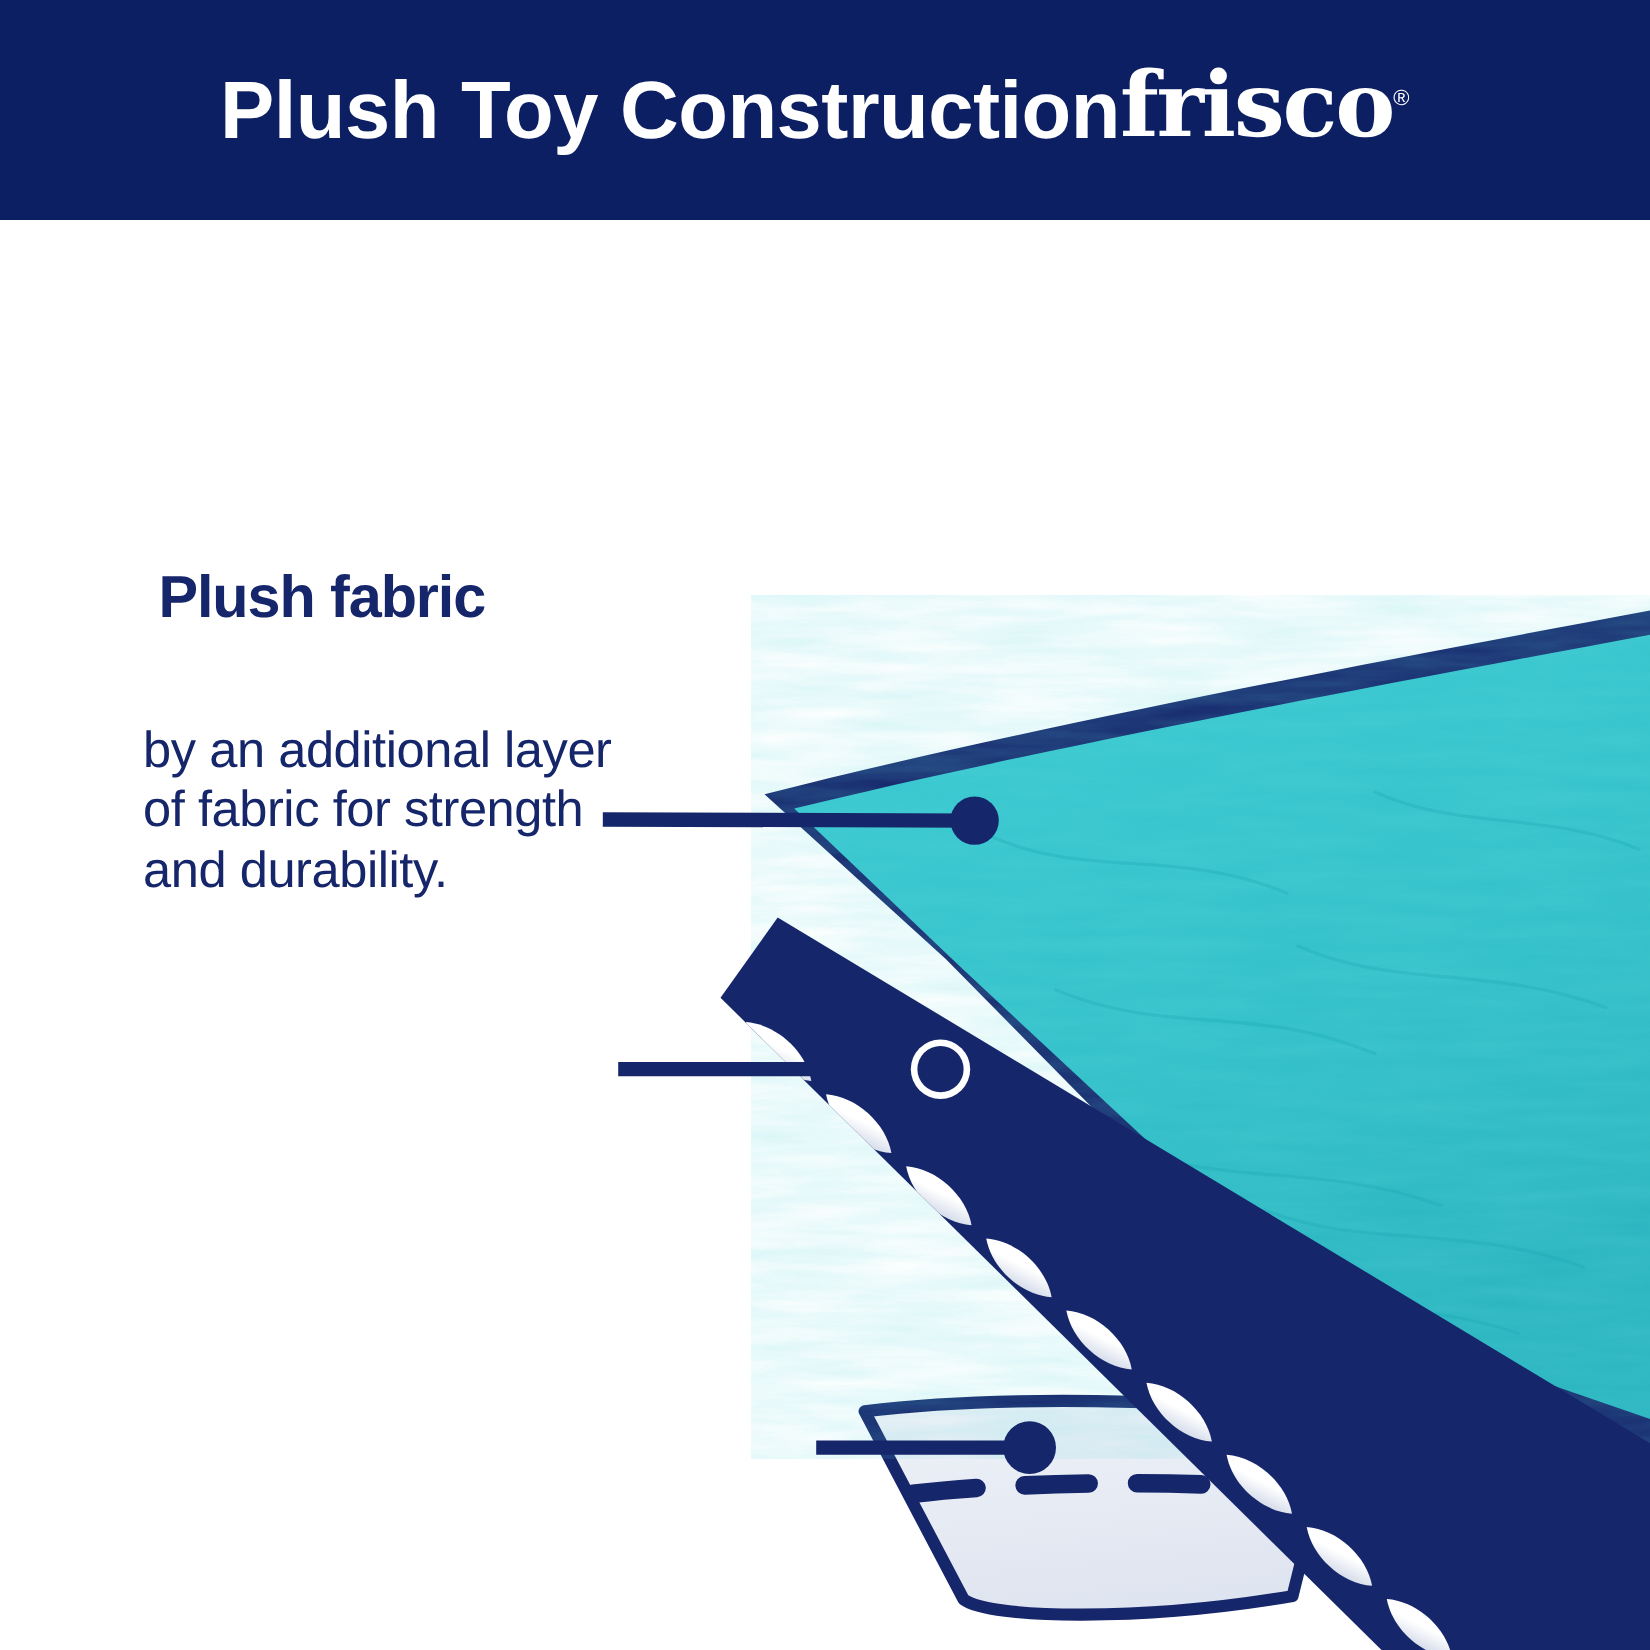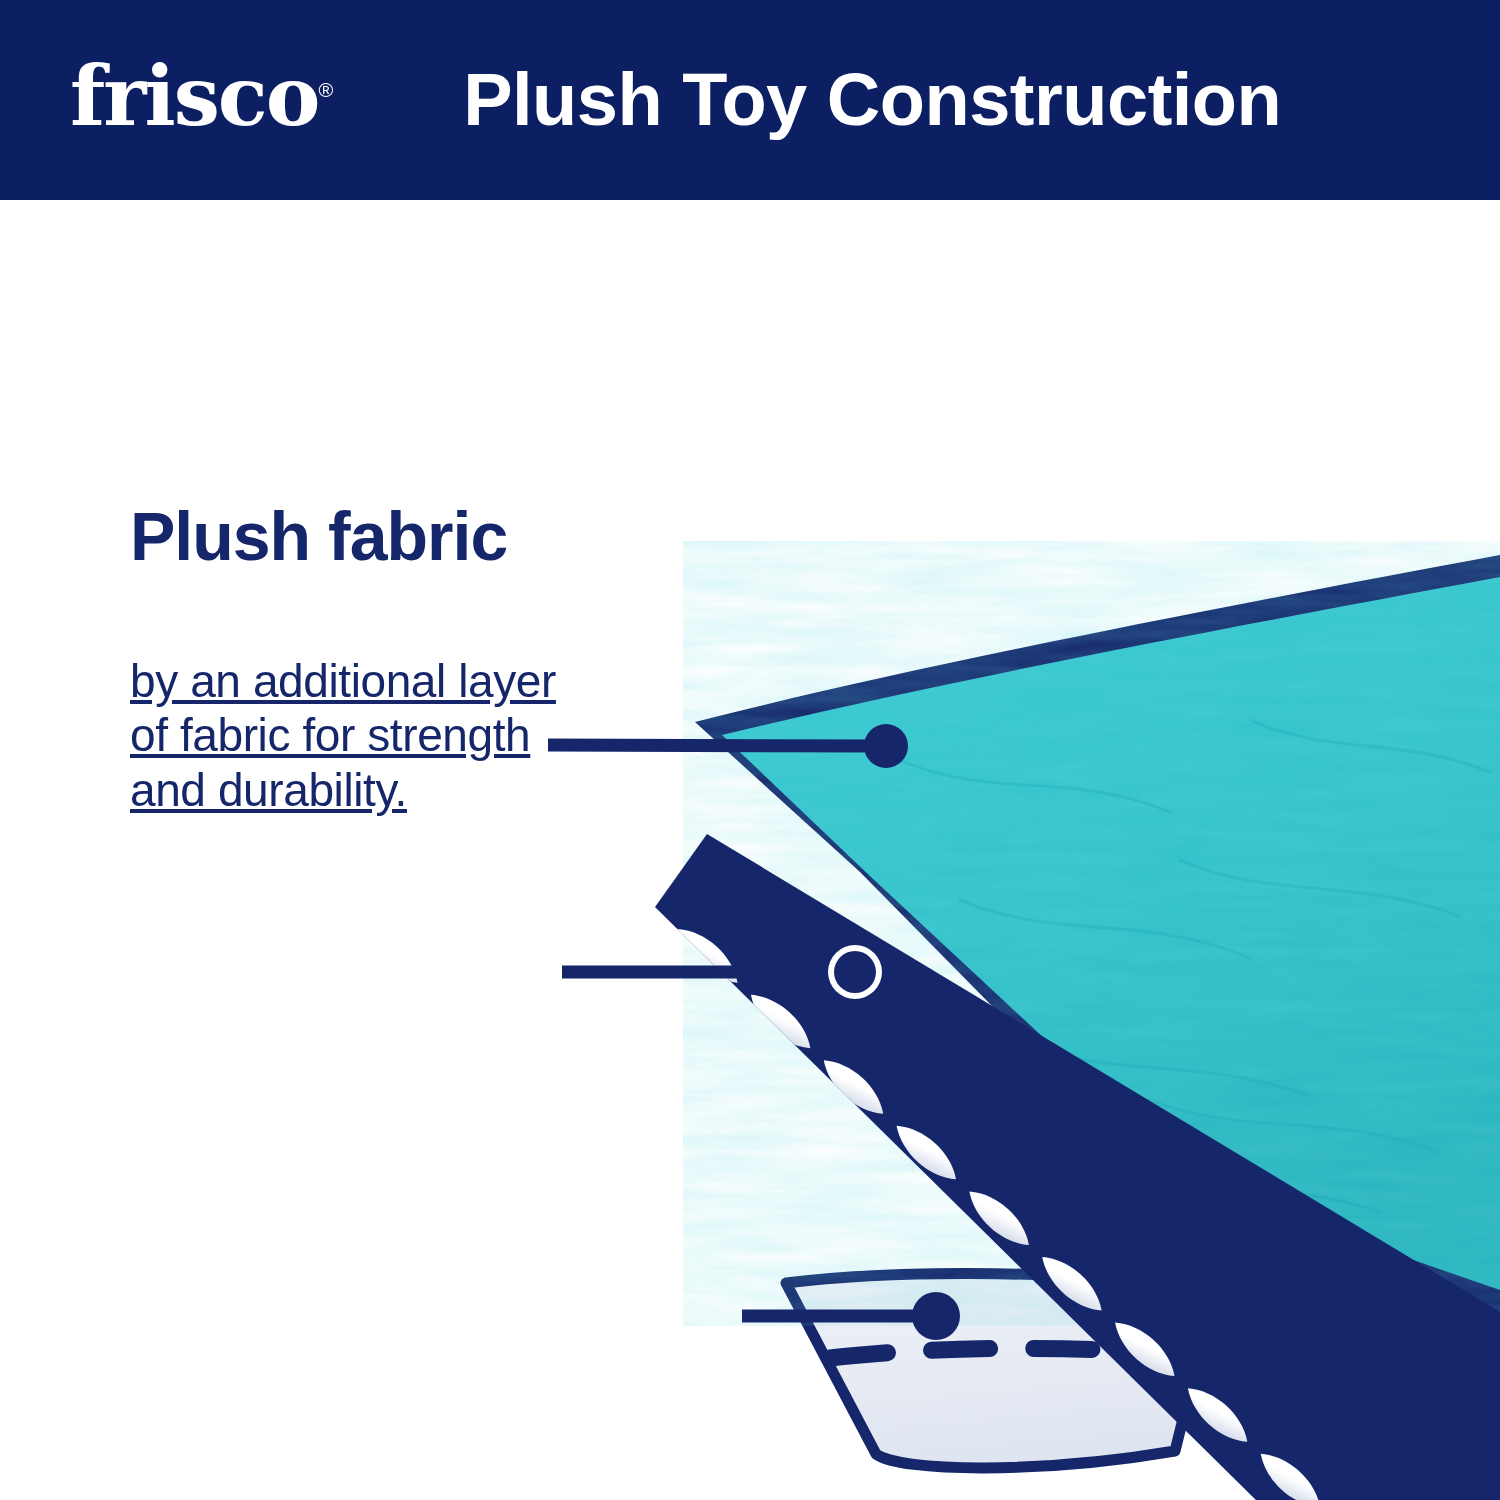--- a/index.html
+++ b/index.html
@@ -67,45 +67,44 @@
   }
 
   
   .callout {
     position: absolute;
     color: #16266b;
     font-family: "Liberation Sans", sans-serif;
   }
   .callout-head {
     font-weight: 700;
-    font-size: 68px;
+    font-size: 54px;
     line-height: 1.08;
     letter-spacing: -1px;
     white-space: pre-line;
-    margin: 0;
+    margin: 14px;
   }
   .callout-body {
     font-weight: 400;
     font-size: 46px;
     line-height: 1.18;
     letter-spacing: -0.4px;
     white-space: pre-line;
     margin: 6px 0 0 0;
-    text-decoration: underline;
   }
   #callout-plush-fabric  { left: 130px; top: 500px;  width: 560px; }
   #callout-plush-ext     { left: 130px; top: 648px;  width: 600px; }
   #callout-seams         { left: 130px; top: 1068px; width: 680px; }
 </style>
 </head>
 <body>
 
 <div id="header-bar">
+  <div id="header-title">Plush Toy Construction</div>
   <div id="brand-logo"><span>frisco</span><span id="brand-reg">®</span></div>
-  <div id="header-title">Plush Toy Construction</div>
 </div>
 
 <svg id="illustration" viewBox="0 0 1500 1300" width="1500" height="1300" xmlns="http://www.w3.org/2000/svg">
   <defs>
 
     <filter id="furTexture" x="-5%" y="-5%" width="110%" height="110%">
       <feTurbulence type="fractalNoise" baseFrequency="0.012 0.09" numOctaves="4" seed="7" result="noise"></feTurbulence>
       <feDisplacementMap in="SourceGraphic" in2="noise" scale="9" xChannelSelector="R" yChannelSelector="G"></feDisplacementMap>
     </filter>
     <filter id="furOverlay" x="-5%" y="-5%" width="110%" height="110%">

